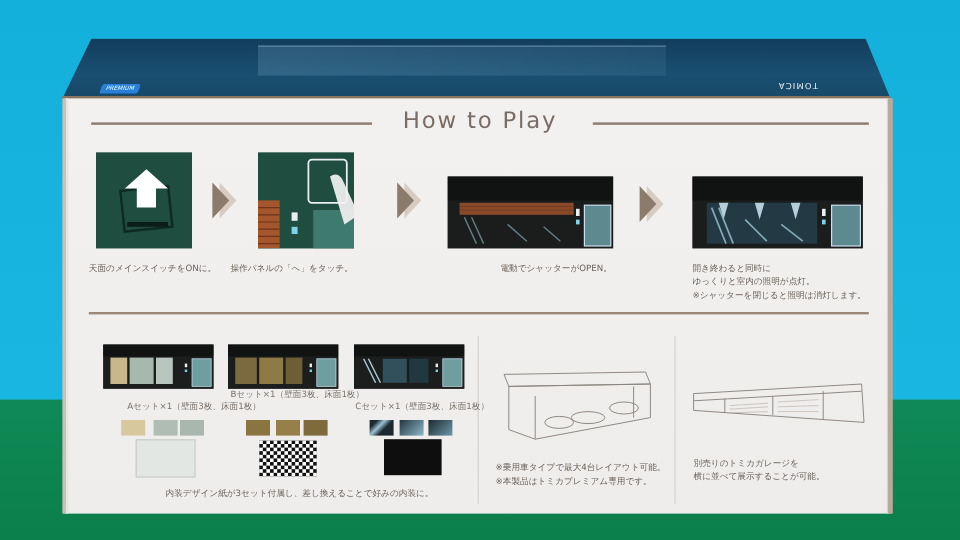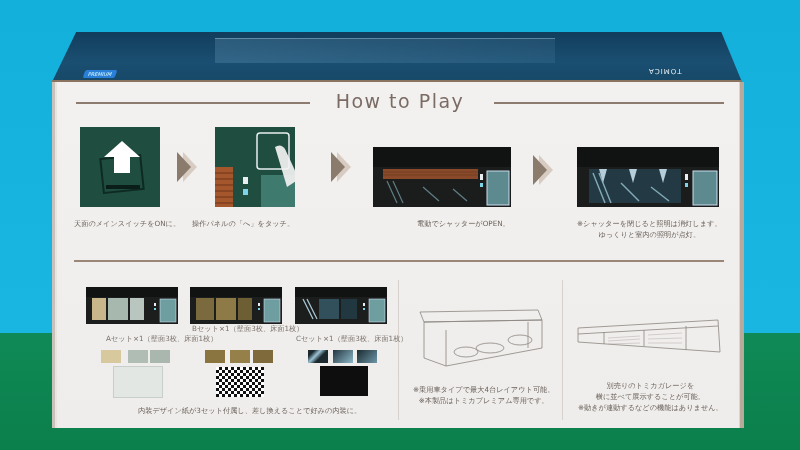--- a/index.html
+++ b/index.html
@@ -52,21 +52,21 @@
     }
     .step-img { position:absolute; background:#1f4d3f; overflow:hidden; }
     .arrow {
       position:absolute; width:0; height:0;
       border-top:15px solid transparent; border-bottom:15px solid transparent; border-left:14px solid #8a7b6c;
     }
     .arrow-ghost {
       position:absolute; width:0; height:0;
       border-top:15px solid transparent; border-bottom:15px solid transparent; border-left:14px solid #d8ccc2;
     }
-    .caption { position:absolute; font-size:7.2px; color:#6a625c; line-height:11px; white-space:nowrap;text-align:center; }
+    .caption { position:absolute; font-size:7.2px; color:#6a625c; line-height:11px; white-space:nowrap; }
     .divider { position:absolute; left:74px; top:260px; width:650px; height:1.5px; background:#9a8778; }
     .vdiv { position:absolute; width:1px; background:#d6d1cc; }
     .diorama {
       position:absolute; background:#1b1e1d; overflow:hidden;
     }
     .swatch { position:absolute; }
     .outline-svg { position:absolute; }
   </style>
 </head>
 <body>
@@ -171,22 +171,23 @@
 <div class="caption" style="left:74px; top:218px;">
   <div>天面のメインスイッチをONに。</div>
 </div>
 <div class="caption" style="left:192px; top:218px;">
   <div>操作パネルの「へ」をタッチ。</div>
 </div>
 <div class="caption" style="left:397px; top:218px;margin-left:20px;">
   <div>電動でシャッターがOPEN。</div>
 </div>
 <div class="caption" style="left:577px; top:218px;">
+  <div>開き終わると同時に</div>
+  <div>ゆっくりと室内の照明が点灯。</div>
   <div>※シャッターを閉じると照明は消灯します。</div>
-  <div>ゆっくりと室内の照明が点灯。</div>
 </div>
 
 <div class="divider"></div>
 <div class="vdiv" style="left:398px; top:280px; height:140px;"></div>
 <div class="vdiv" style="left:562px; top:280px; height:140px;"></div>
 
 <div class="diorama" style="left:86px; top:287px; width:92px; height:37px;">
   <svg width="92" height="37">
     <rect width="92" height="37" fill="#1b1e1d"></rect>
       <rect width="92" height="10" fill="#101312"></rect>
@@ -276,14 +277,13 @@
         <line x1="32" y1="26" x2="64" y2="25"></line>
       <line x1="72" y1="17" x2="106" y2="15"></line>
         <line x1="72" y1="21" x2="106" y2="20"></line>
         <line x1="72" y1="25" x2="106" y2="25"></line>
     </g>
   </g>
 </svg>
 <div class="caption" style="left:578px; top:380px;">
   <div>別売りのトミカガレージを</div>
   <div>横に並べて展示することが可能。</div>
-  <div>※動きが連動するなどの機能はありません。</div>
 </div>
 
 </body></html>

